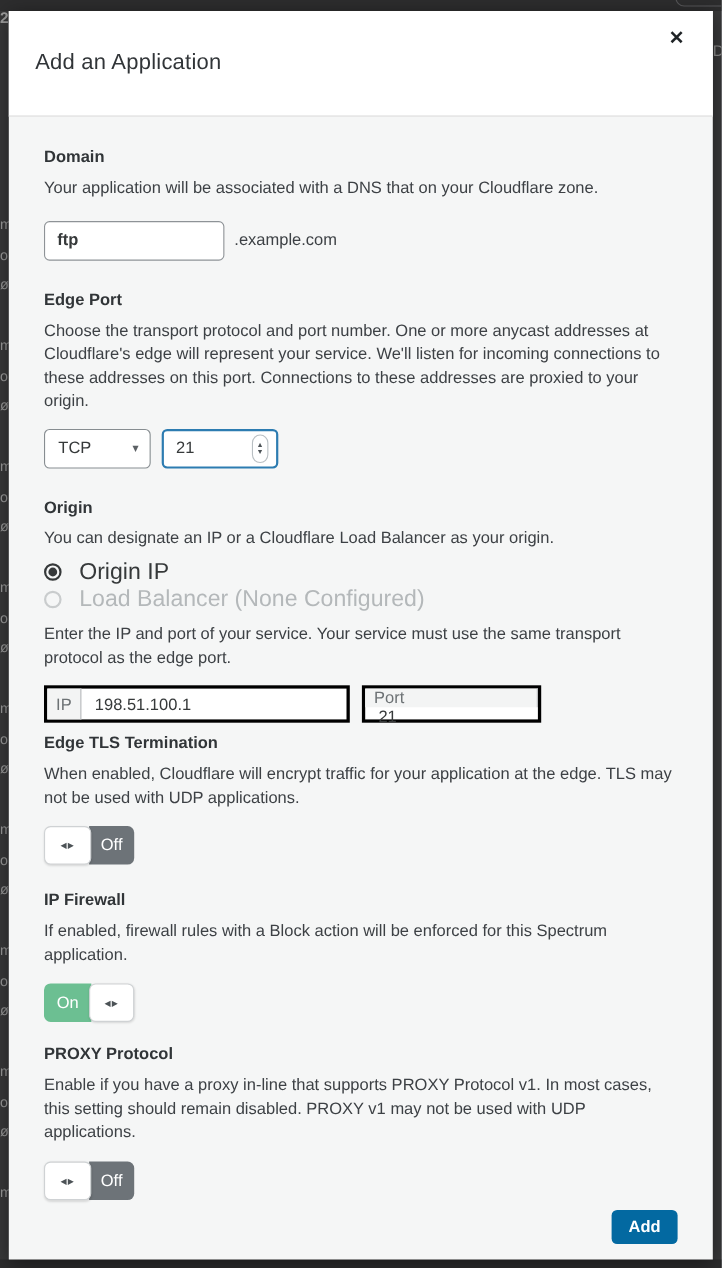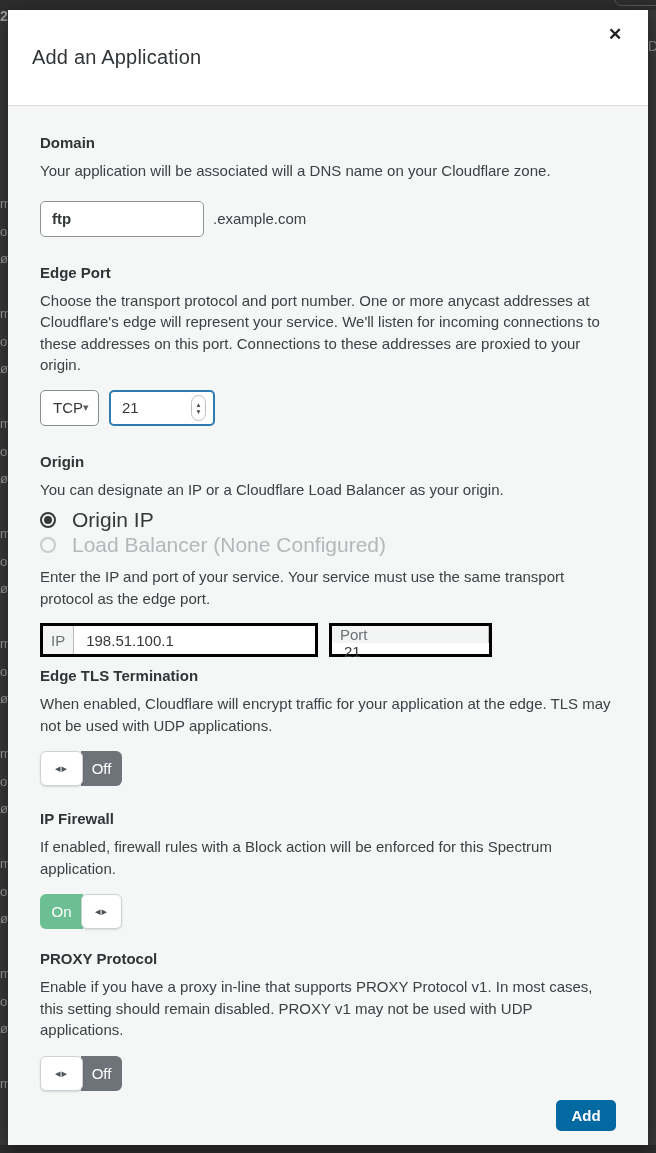--- a/index.html
+++ b/index.html
@@ -49,21 +49,21 @@
     height:36px; border:1px solid #8e9397; border-radius:5px; background:#fff;
     font-size:15px; color:#36393a; padding:0 11px; font-family:"Liberation Sans",sans-serif;
   }
   .subdomain-input { width:164px;font-weight:bold; }
   .domain-suffix { margin-left:9px; font-size:15px; color:#3d4145; }
   .domain-section { margin-bottom:27px; }
   
   .edgeport-section { margin-bottom:27px; }
   .edgeport-controls { margin-top:14px; display:flex; align-items:center; gap:10px; }
   .protocol-select {
-    width:59px; height:36px; border:1px solid #878d91; border-radius:5px; background:#fff;
+    width:97px; height:36px; border:1px solid #878d91; border-radius:5px; background:#fff;
     display:flex; align-items:center; justify-content:space-between; padding:0 10px 0 12px;
     font-size:15px; color:#36393a; cursor:pointer;
   }
   .chevron-down { font-size:11px; color:#5c6165; }
   .number-input {
     width:106px; height:36px; border:2px solid #2d7cb1; border-radius:5px; background:#fff;
     display:flex; align-items:center; justify-content:space-between; padding:0 7px 0 11px;
     font-size:15px; color:#36393a;
   }
   .spinner {
@@ -169,21 +169,21 @@
 
   <div class="modal-header">
     <div class="modal-title">Add an Application</div>
     <button class="close-button">✕</button>
   </div>
 
   <div class="modal-body">
 
     <div class="section domain-section">
       <div class="section-heading">Domain</div>
-      <div class="section-desc">Your application will be associated will a DNS name on your Cloudflare zone.</div>
+      <div class="section-desc">Your application will be associated with a DNS that on your Cloudflare zone.</div>
       <div class="domain-row">
         <input class="text-input subdomain-input" value="ftp" style="">
         <span class="domain-suffix">.example.com</span>
       </div>
     </div>
 
     <div class="section edgeport-section">
       <div class="section-heading">Edge Port</div>
       <div class="section-desc">Choose the transport protocol and port number. One or more anycast addresses at Cloudflare's edge will represent your service. We'll listen for incoming connections to these addresses on this port. Connections to these addresses are proxied to your origin.</div>
       <div class="edgeport-controls">

